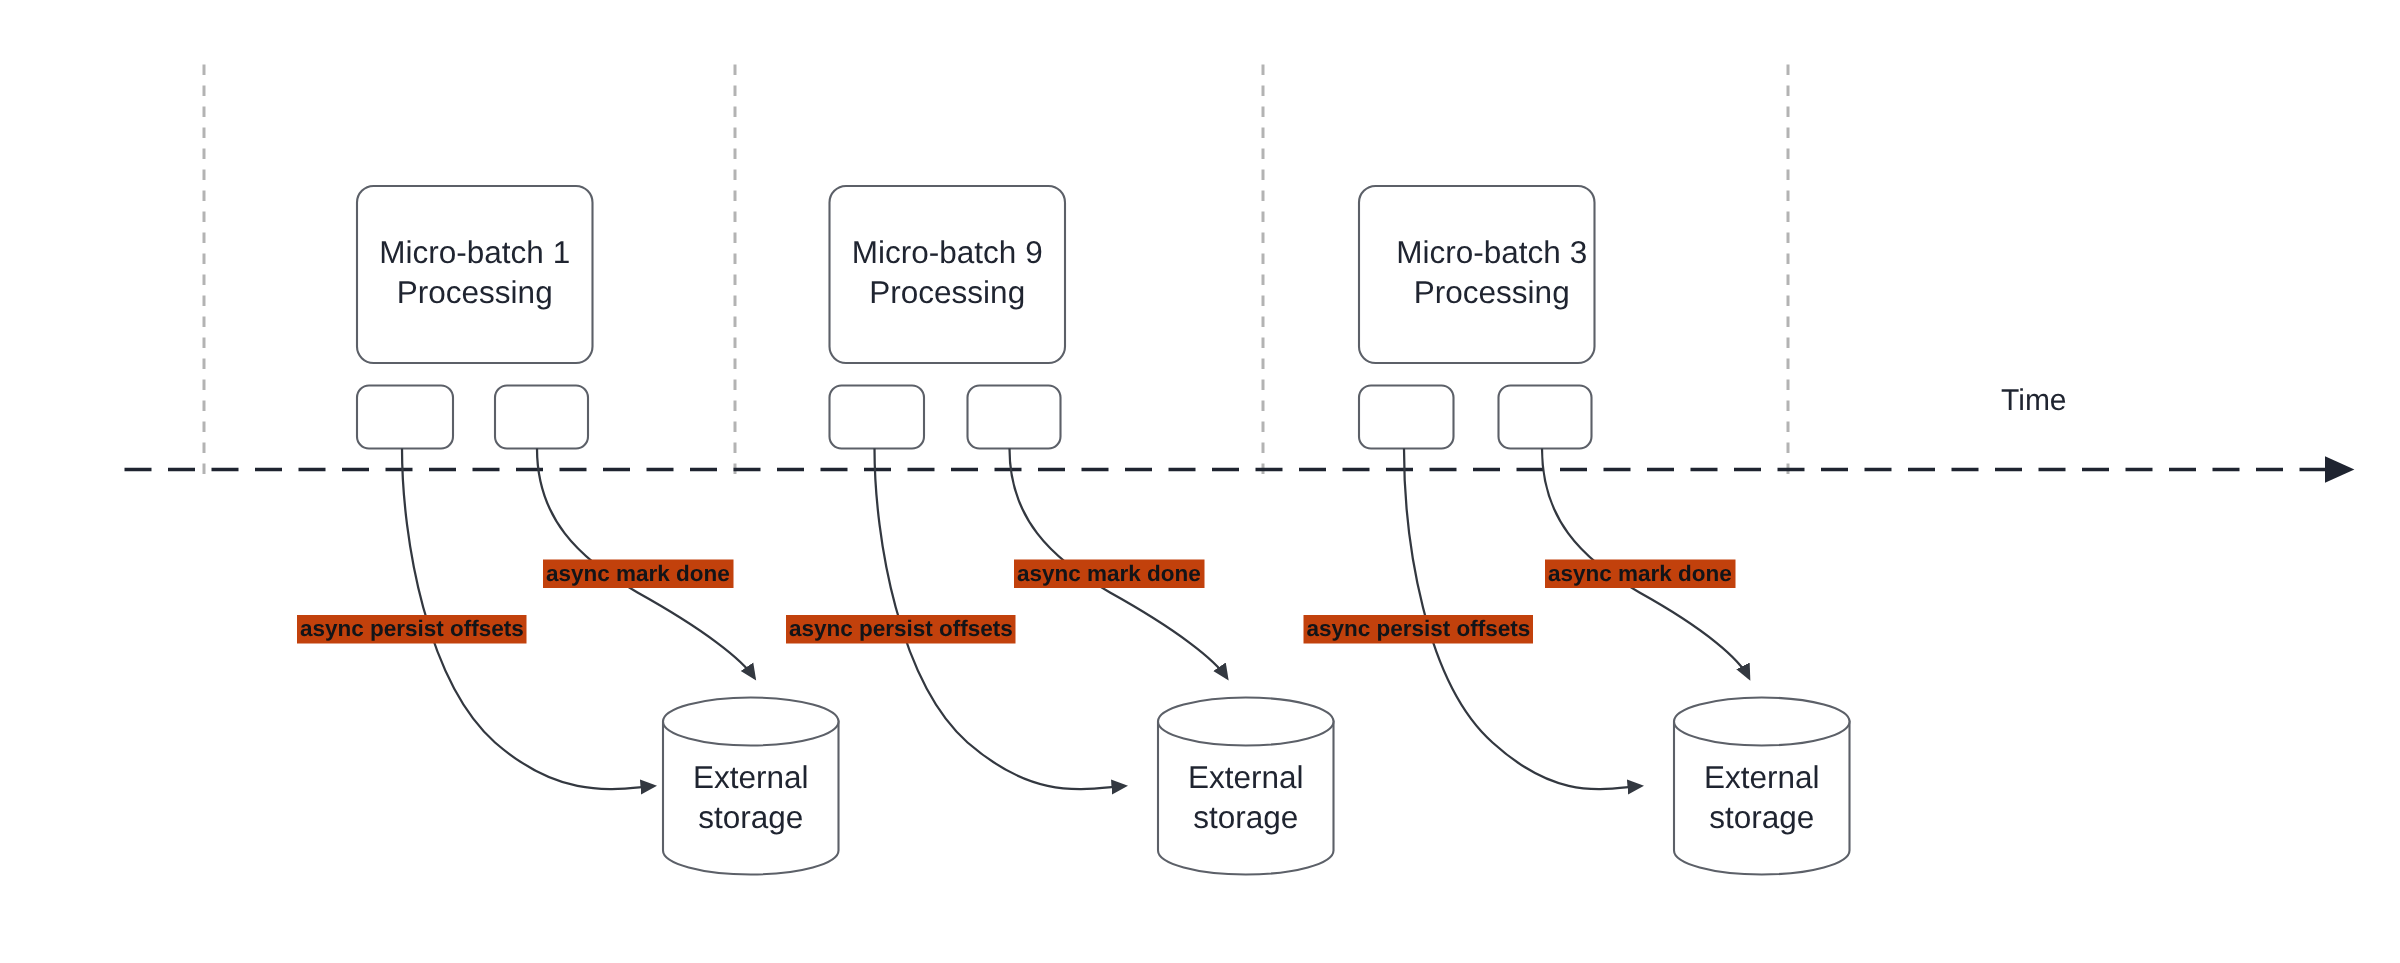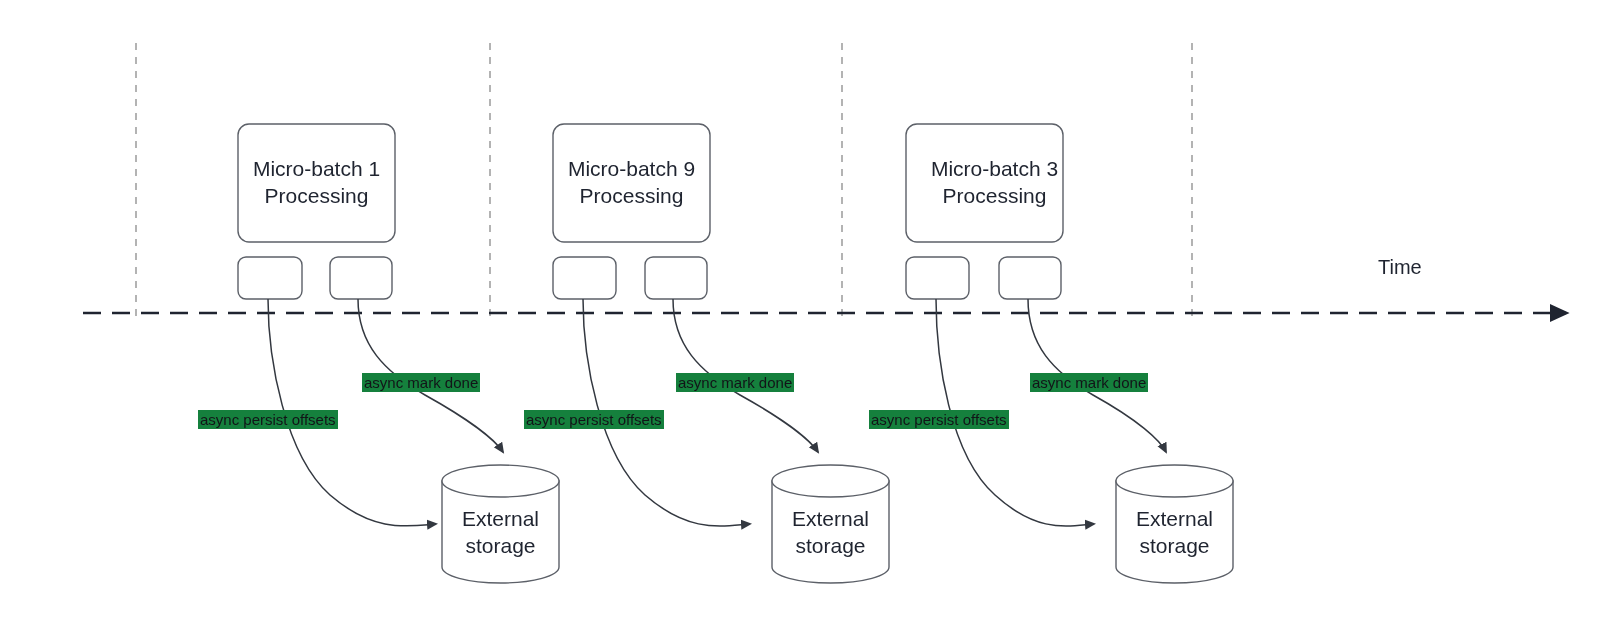--- a/index.html
+++ b/index.html
@@ -28,26 +28,26 @@
     position: absolute;
     text-align: center;
     color: #1f2430;
     font-size: 21px;
     line-height: 27px;
     font-family: "Liberation Sans", sans-serif;
     pointer-events: none;
   }
   .edge-label {
     position: absolute;
-    font-weight: normal;
+    font-weight: bold;
     font-size: 15px;
     color: #121418;
     white-space: nowrap;
     font-family: "Liberation Sans", sans-serif;
-    background: #15803d;
+    background: #c2410c;
     padding: 1px 2px;
   }
   .axis-label {
     position: absolute;
     font-size: 20px;
     color: #1f2430;
     font-family: "Liberation Sans", sans-serif;
   }
 </style>
 </head>
@@ -110,21 +110,21 @@
       <path d="M 936,299 C 936,360 950,455 995,495 C 1038,534 1068,526 1094,524" fill="none" stroke="#333840" stroke-width="1.5" marker-end="url(#arrowEnd)"></path>
       <path d="M 1028,299 C 1028,345 1053,372 1093,395 C 1138,420 1160,440 1166,452" fill="none" stroke="#333840" stroke-width="1.5" marker-end="url(#arrowEnd)"></path>
 
       <g>
         <path d="M 1116,481 L 1116,567 A 58.5 16 0 0 0 1233,567 L 1233,481 Z" fill="#ffffff" stroke="#5c6068" stroke-width="1.4"></path>
         <ellipse cx="1174.5" cy="481" rx="58.5" ry="16" fill="#ffffff" stroke="#5c6068" stroke-width="1.4"></ellipse>
       </g>
     </g>
   </svg>
 
-  <div class="axis-label" style="left:1334px; top:256px;margin-left:44px;">Time</div>
+  <div class="axis-label" style="left:1334px; top:256px;">Time</div>
 
   <div class="shape-text" style="left:238px; top:155px; width:157px;">
     <div>Micro-batch 1</div>
     <div>Processing</div>
   </div>
   <div class="shape-text" style="left:442px; top:505px; width:117px;">
     <div>External</div>
     <div>storage</div>
   </div>
   <div class="edge-label" style="left:198px; top:410px;">async persist offsets</div>

